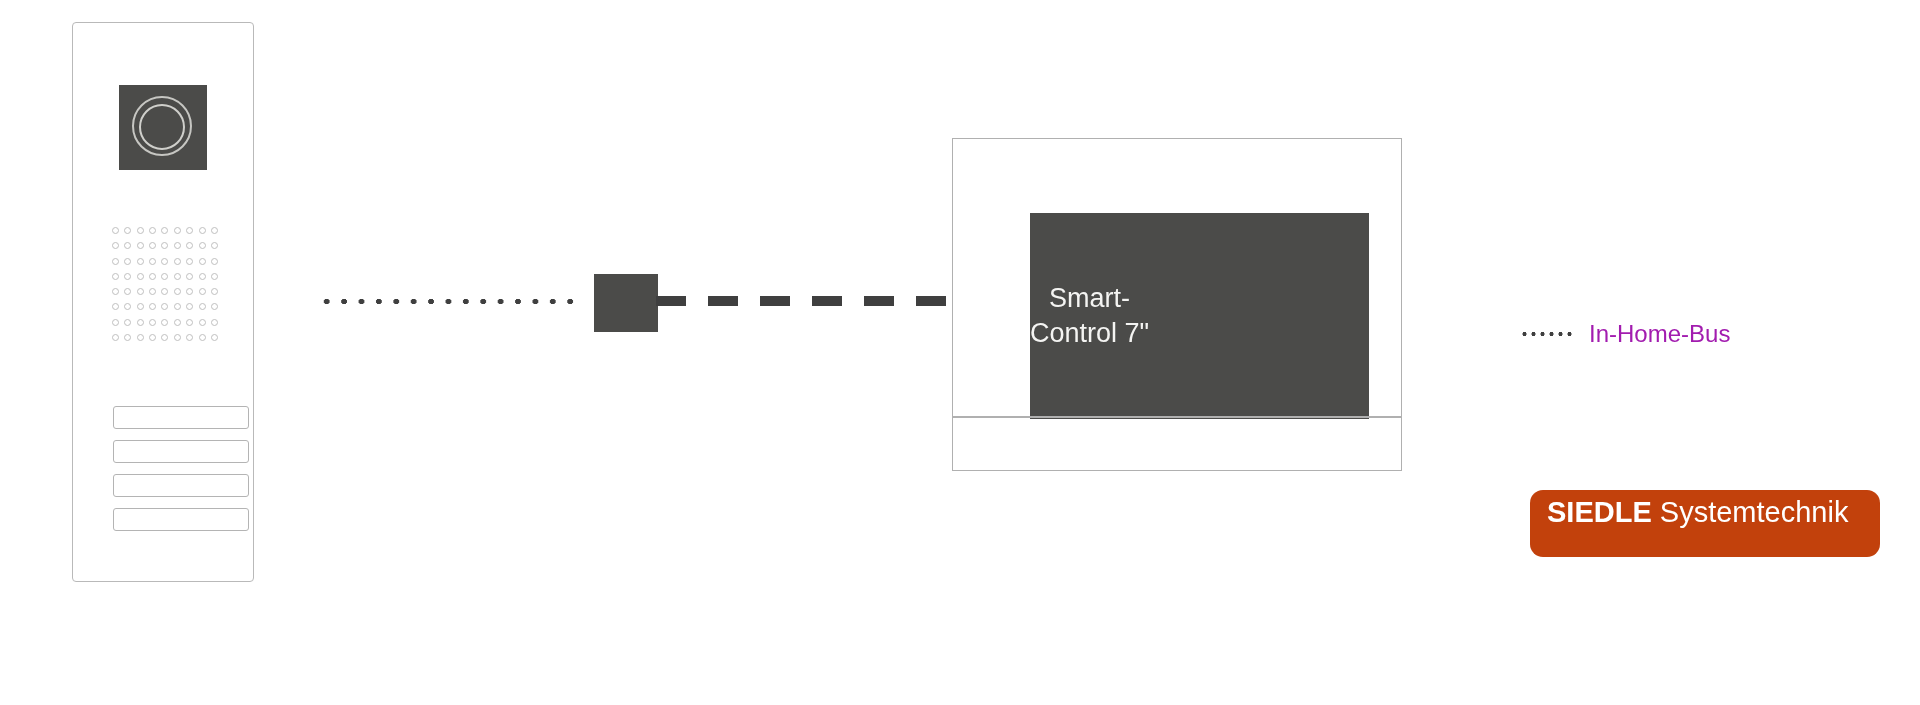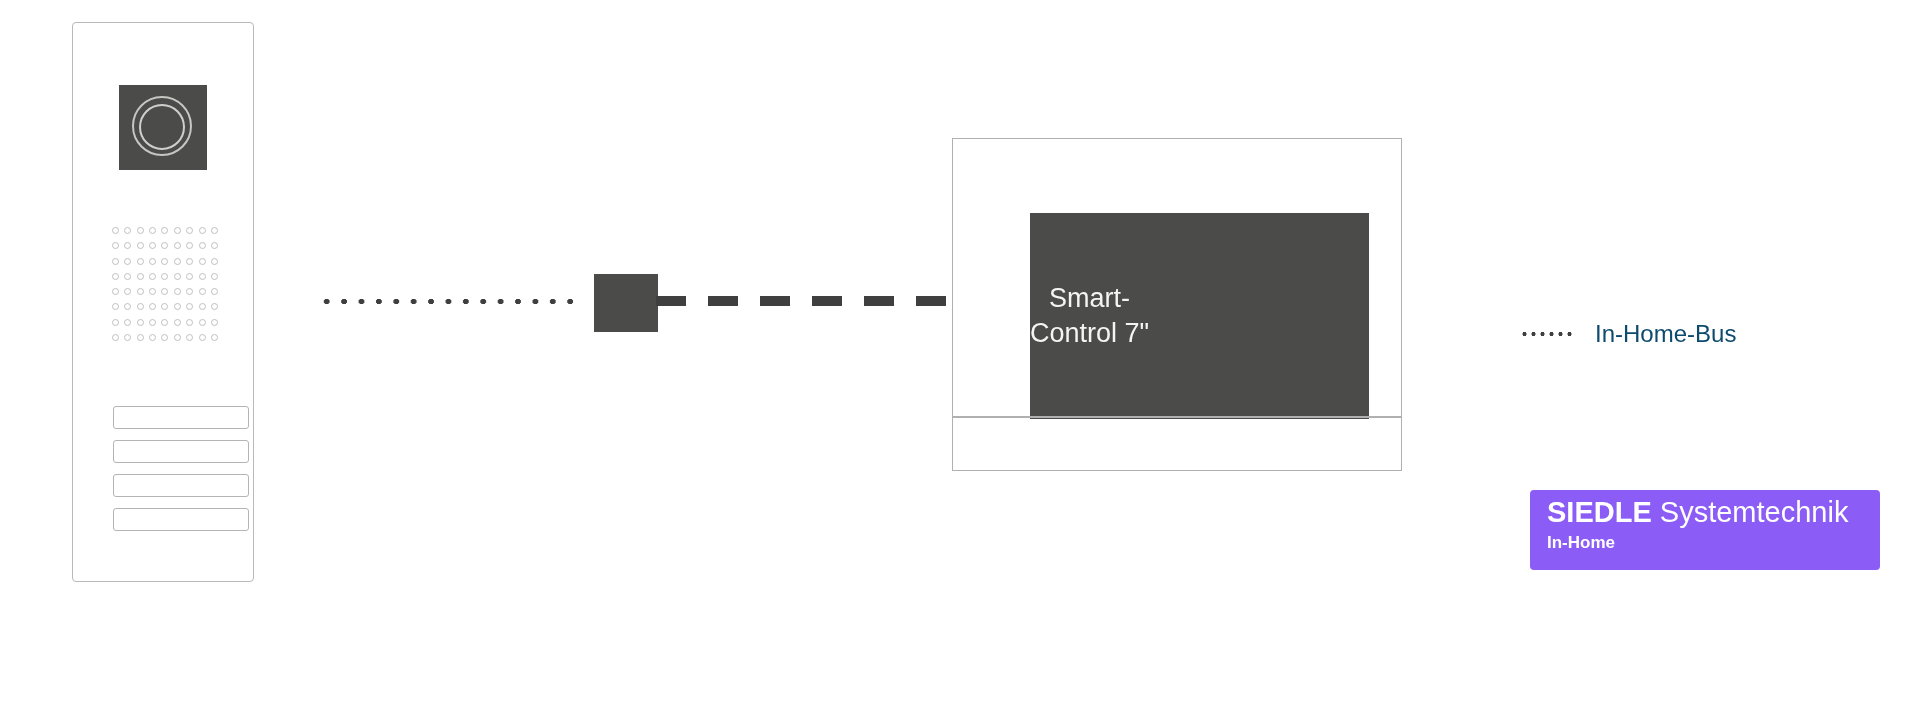--- a/index.html
+++ b/index.html
@@ -198,35 +198,35 @@
     background-size: 33px 4px;
     background-repeat: repeat-x;
   }
   .marker-square {
     width: 22px;
     height: 22px;
     background: #4b4b49;
     margin-left: 31px;
   }
   .legend-label {
-    margin-left: 15px;
+    margin-left: 9px;
     font-size: 24px;
-    color: #0c4a6e;
+    color: #a21caf;
     white-space: nowrap;
   }
 
   
   .brand-logo {
     position: absolute;
     left: 1530px;
     top: 490px;
     width: 350px;
-    height: 80px;
-    background: #8b5cf6;
-    border-radius: 4px;
+    height: 67px;
+    background: #c2410c;
+    border-radius: 13px;
     box-sizing: border-box;
     padding: 8px 0 0 17px;
   }
   .brand-line1 {
     color: #ffffff;
     font-size: 29px;
     line-height: 1.02;
     white-space: nowrap;
   }
   .brand-line1 .brand-bold { font-weight: 700; }
@@ -354,16 +354,15 @@
           <span class="marker-dotted"></span>
         </span>
       <span class="legend-label">In-Home-Bus</span>
     </div>
   </div>
 
   <div class="brand-logo">
     <div class="brand-line1">
       <span class="brand-bold">SIEDLE</span><span class="brand-reg"> Systemtechnik</span>
     </div>
-    <div class="brand-line2">In-Home</div>
   </div>
 
 </div>
 
 </body></html>

